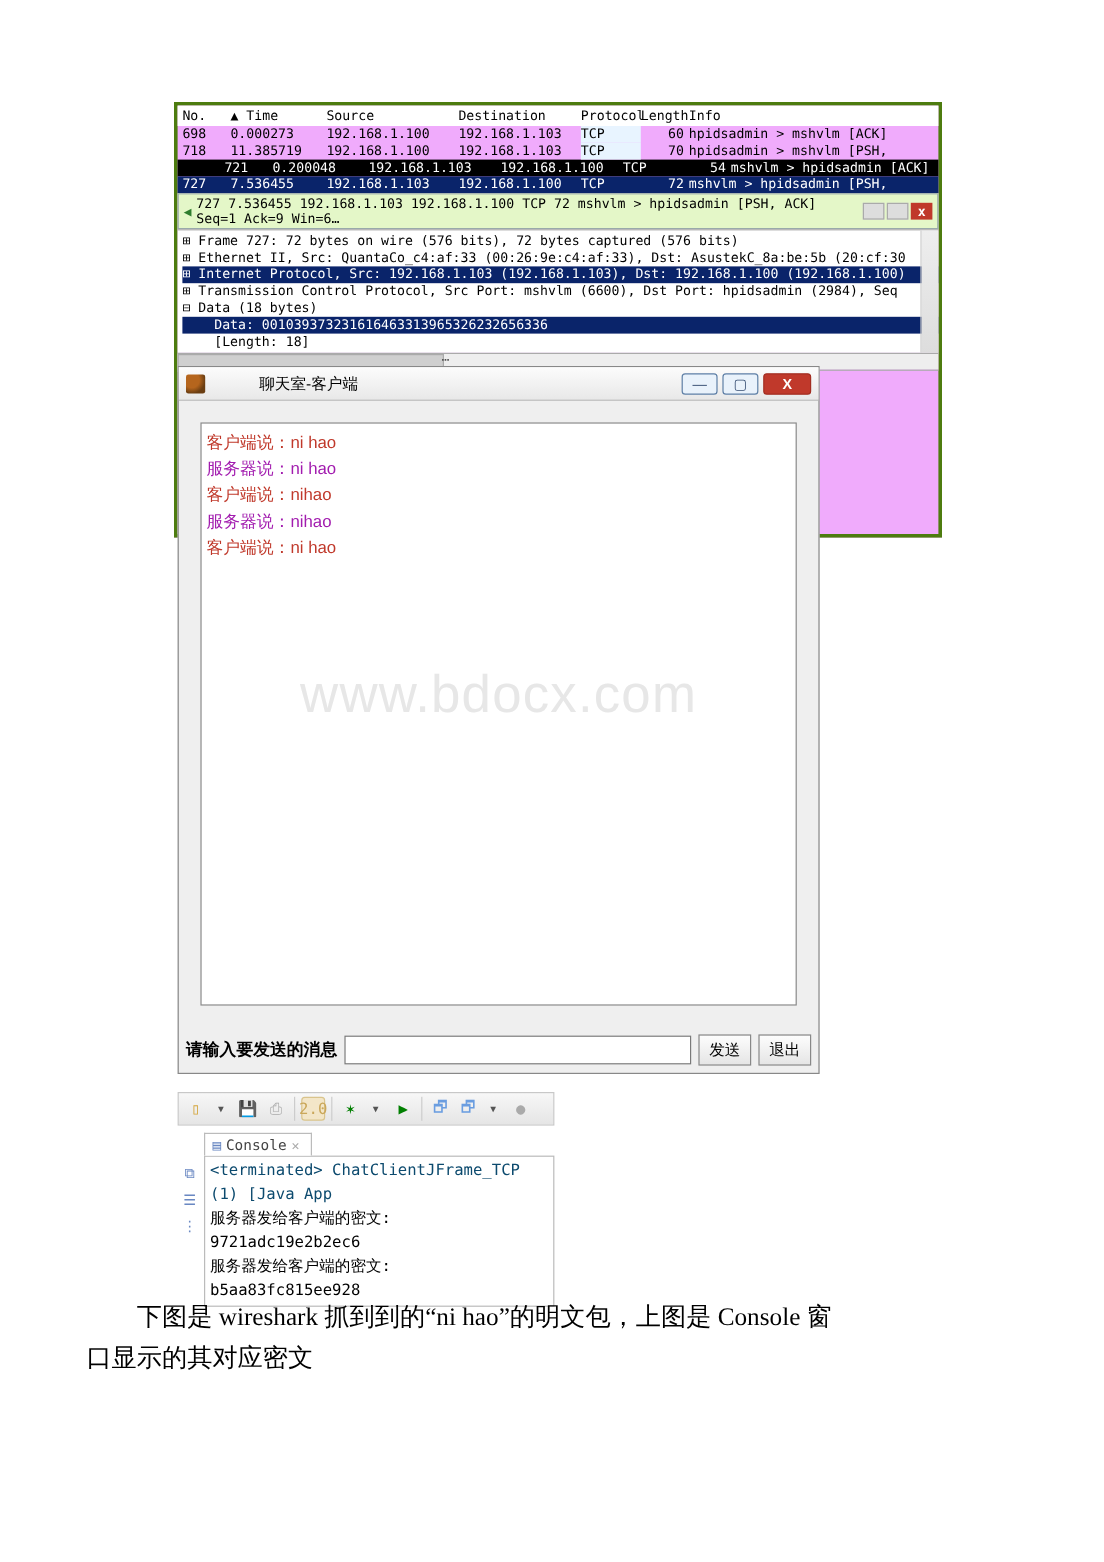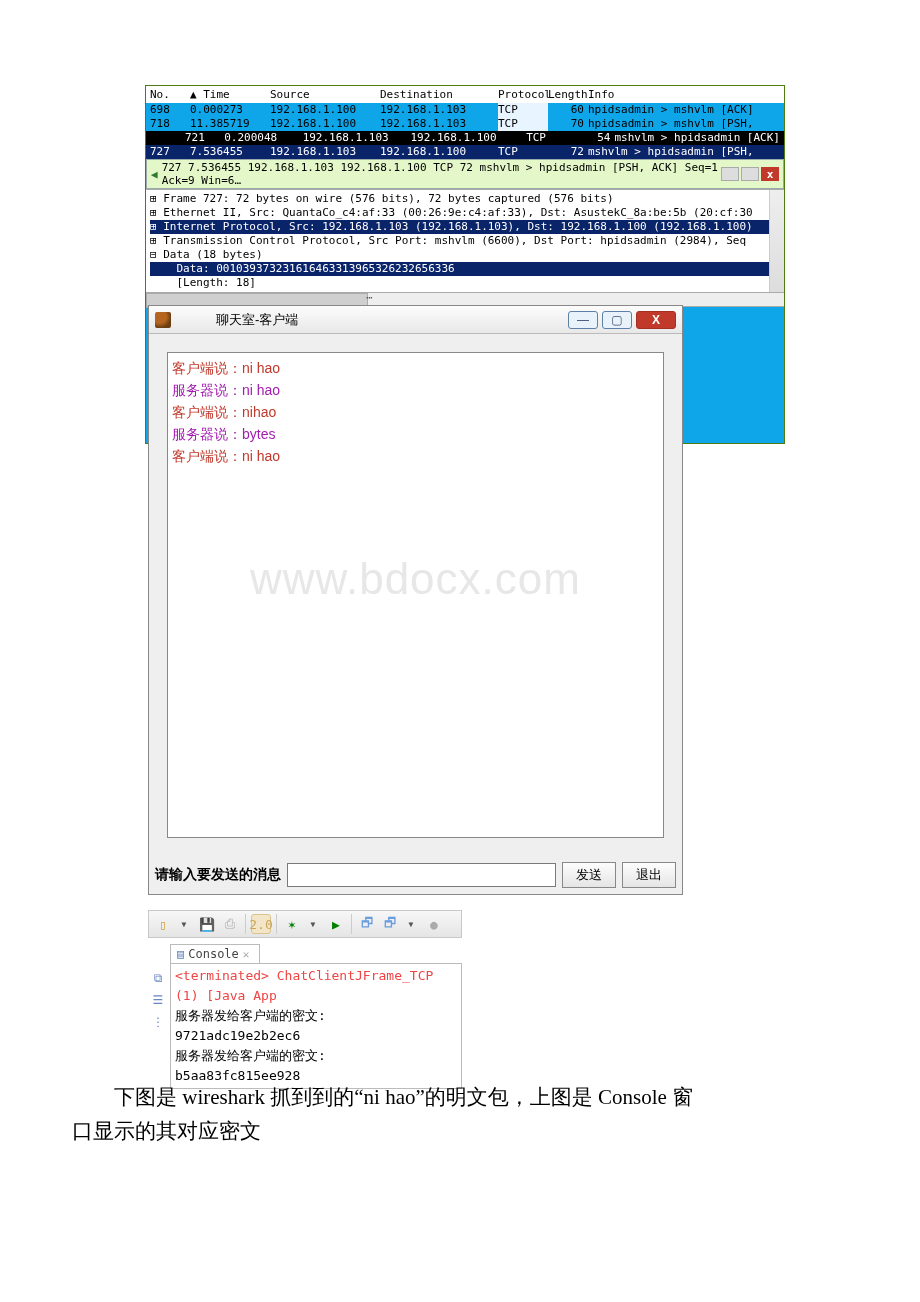--- a/index.html
+++ b/index.html
@@ -14,35 +14,35 @@
       font-family: "SimSun", "Microsoft YaHei", monospace, sans-serif;
       font-size: 12px;
       position: relative;
     }
     
     .wireshark {
       position: absolute;
       left: 145px;
       top: 85px;
       width: 640px;
-      border: 1px solid #4d7c0f;
-      background: #0ea5e9;
+      border: 3px solid #4d7c0f;
+      background: #f0abfc;
     }
     .ws-headrow {
       display: flex;
       font-family: "DejaVu Sans Mono", monospace;
       font-size: 11px;
       padding: 2px 4px;
       background: #fff;
     }
     .ws-headrow .col, .ws-row .col { white-space: pre; }
     .c-no   { width: 40px; }
     .c-time { width: 80px; }
     .c-src  { width: 110px; }
-    .c-dst  { width: 118px; }
+    .c-dst  { width: 102px; }
     .c-prot { width: 50px; }
     .c-len  { width: 40px; text-align: right; padding-right:4px;}
     .c-info { flex: 1; }
     .ws-row {
       display: flex;
       font-family: "DejaVu Sans Mono", monospace;
       font-size: 11px;
       padding: 0 4px;
       line-height: 14px;
     }
@@ -153,21 +153,21 @@
       letter-spacing:1px;
       pointer-events:none;
     }
     .chat-bottom{
       height:38px;
       display:flex;align-items:center;gap:6px;
       padding:4px 6px;
     }
     .chat-label{font-size:14px;font-family:"SimSun";font-weight:bold}
     .chat-input{flex:1;height:24px;border:1px solid #7a7a7a;background:#fff}
-    .chat-btn{width:54px;height:26px;border:1px solid #888;background:linear-gradient(#fdfdfd,#e5e5e5);font-size:13px;font-family:"SimSun";}
+    .chat-btn{width:44px;height:26px;border:1px solid #888;background:linear-gradient(#fdfdfd,#e5e5e5);font-size:13px;font-family:"SimSun";}
     
     .ide{
       position:absolute;left:148px;top:910px;width:314px;
     }
     .ide-toolbar{
       height:28px;border:1px solid #c8c8c8;background:linear-gradient(#f7f7f7,#e5e5e5);
       display:flex;align-items:center;padding:0 4px;gap:3px;
     }
     .tb-btn{width:20px;height:20px;display:flex;align-items:center;justify-content:center;border:1px solid transparent;border-radius:2px;font-size:13px}
     .tb-sep{width:1px;height:20px;background:#ccc;margin:0 2px}
@@ -191,21 +191,21 @@
       display:inline-flex;align-items:center;gap:4px;
       background:#fff;border:1px solid #bbb;border-bottom:none;
       padding:2px 10px 2px 6px;font-size:12px;color:#444;
     }
     .console-tab .cx{font-size:11px;color:#aaa}
     .console-text{
       border:1px solid #bbb;background:#fff;
       font-family:"SimSun",monospace;font-size:13px;
       line-height:20px;padding:2px 4px;min-height:64px;
     }
-    .console-text .term{color:#ef4444}
+    .console-text .term{color:#0c4a6e}
     
     .caption{
       position:absolute;left:72px;top:1080px;width:780px;
       font-family:Liberation Serif, serif;
       font-size:21px;line-height:34px;
     }
   </style>
 </head>
 <body>
 
@@ -296,21 +296,21 @@
     <span class="winbtns">
       <span class="wb">—</span>
       <span class="wb">▢</span>
       <span class="wb close">X</span>
     </span>
   </div>
   <div class="chat-body">
     <div class="msg-client">客户端说：ni hao</div>
     <div class="msg-server">服务器说：ni hao</div>
     <div class="msg-client">客户端说：nihao</div>
-    <div class="msg-server">服务器说：bytes</div>
+    <div class="msg-server">服务器说：nihao</div>
     <div class="msg-client">客户端说：ni hao</div>
     <div class="watermark">www.bdocx.com</div>
   </div>
   <div class="chat-bottom">
     <span class="chat-label">请输入要发送的消息</span>
     <input class="chat-input" style="">
     <button class="chat-btn">发送</button>
     <button class="chat-btn">退出</button>
   </div>
 </div>

